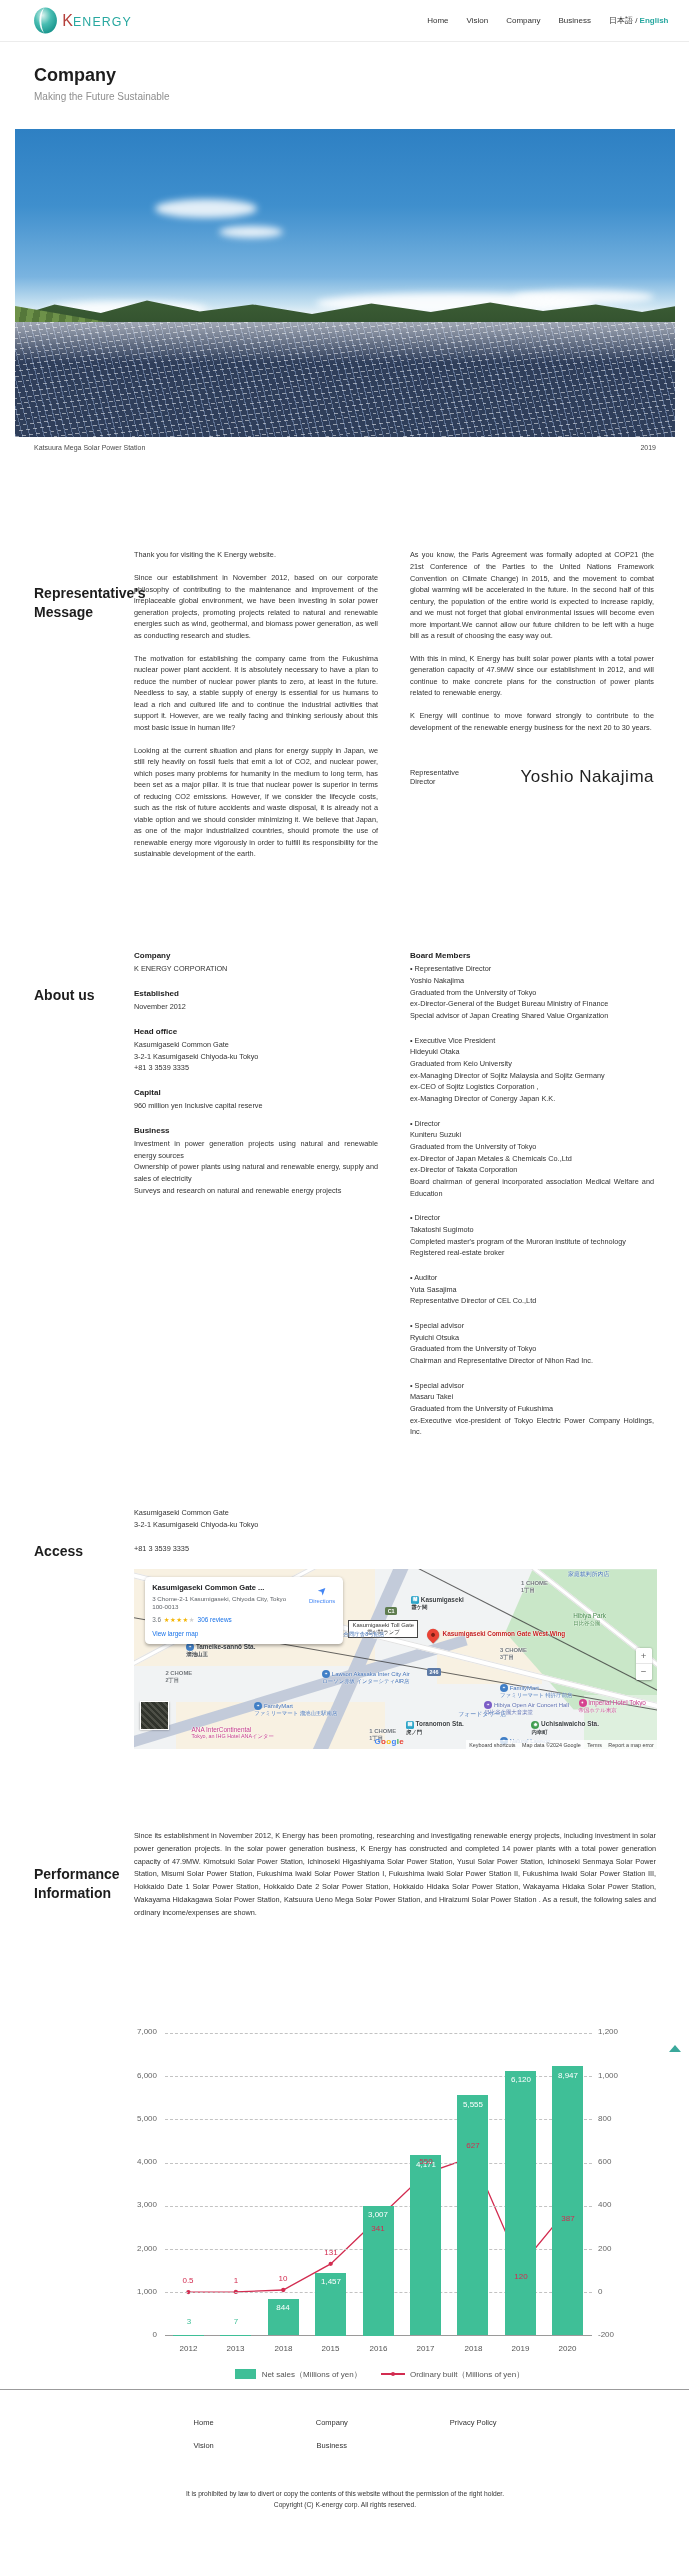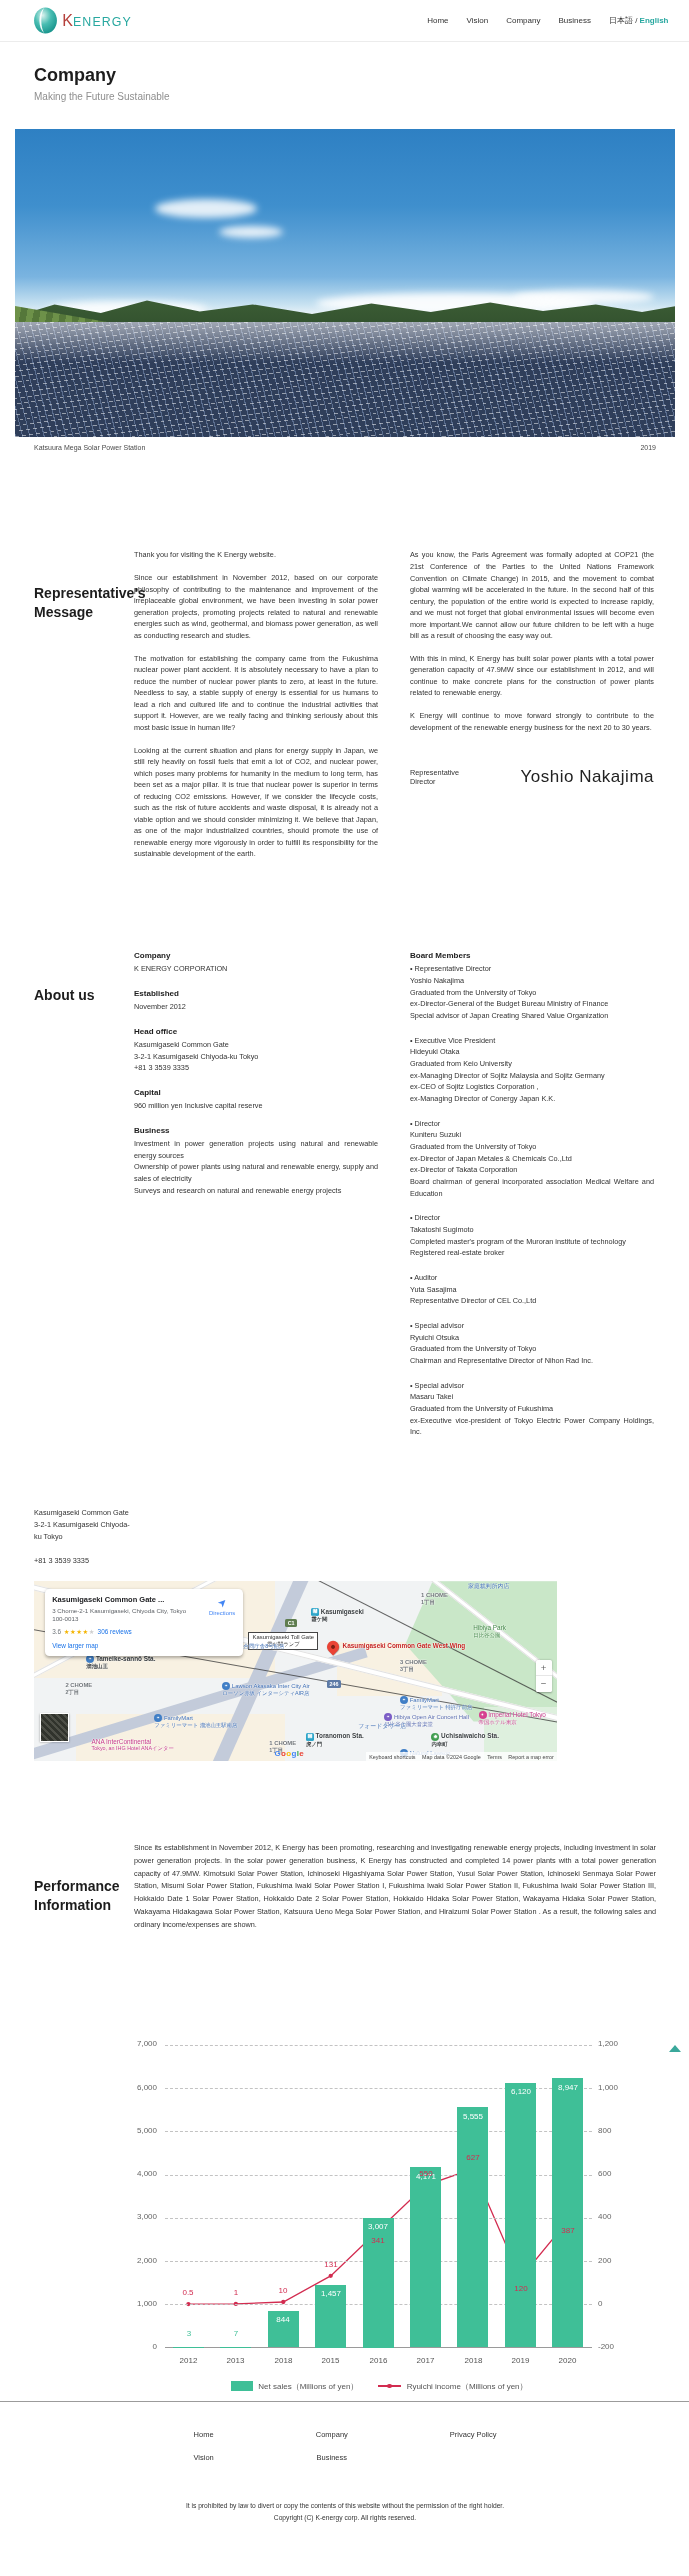--- a/index.html
+++ b/index.html
@@ -309,20 +309,21 @@
             <div>Masaru Takei</div>
             <div>Graduated from the University of Fukushima</div>
             <div>ex-Executive vice-president of Tokyo Electric Power Company Holdings, Inc.</div>
           </div>
         </div>
     </div>
   </div>
 </div>
 
 <div class="section" style="margin-top:56px;">
+  <div class="sec-label">Access</div>
   <div>
     <div class="addr" id="access-lines">
         <div>Kasumigaseki Common Gate</div>
         <div>3-2-1 Kasumigaseki Chiyoda-ku Tokyo</div>
       </div>
     <div class="phone">+81 3 3539 3335</div>
 
     <div class="map">
       <div class="m-beige" style="left:0;top:0;width:46%;height:54%;"></div>
       <div class="m-beige" style="left:8%;bottom:0;width:40%;height:26%;"></div>
@@ -418,21 +419,21 @@
       <circle cx="732.4999999999999" cy="434.3142857142857" r="4" fill="#d22c50"></circle>
       <circle cx="820.8333333333333" cy="326.94214285714287" r="4" fill="#d22c50"></circle>
     </svg>
   <div class="legend" id="chart-legend">
       <div class="leg-item">
         <span class="leg-swatch"></span>
         <span>Net sales（Millions of yen）</span>
       </div>
       <div class="leg-item">
         <span class="leg-line"></span>
-        <span>Ryuichi income（Millions of yen）</span>
+        <span>Ordinary built（Millions of yen）</span>
       </div>
     </div>
 <div class="gridline" style="top: 0px;"></div>
     <div class="ytick-l" style="top: -5.4px;">7,000</div>
     <div class="ytick-r" style="top: -5.4px;">1,200</div>
     <div class="gridline" style="top: 43px;"></div>
     <div class="ytick-l" style="top: 38px;">6,000</div>
     <div class="ytick-r" style="top: 38px;">1,000</div>
     <div class="gridline" style="top: 86px;"></div>
     <div class="ytick-l" style="top: 81px;">5,000</div>

